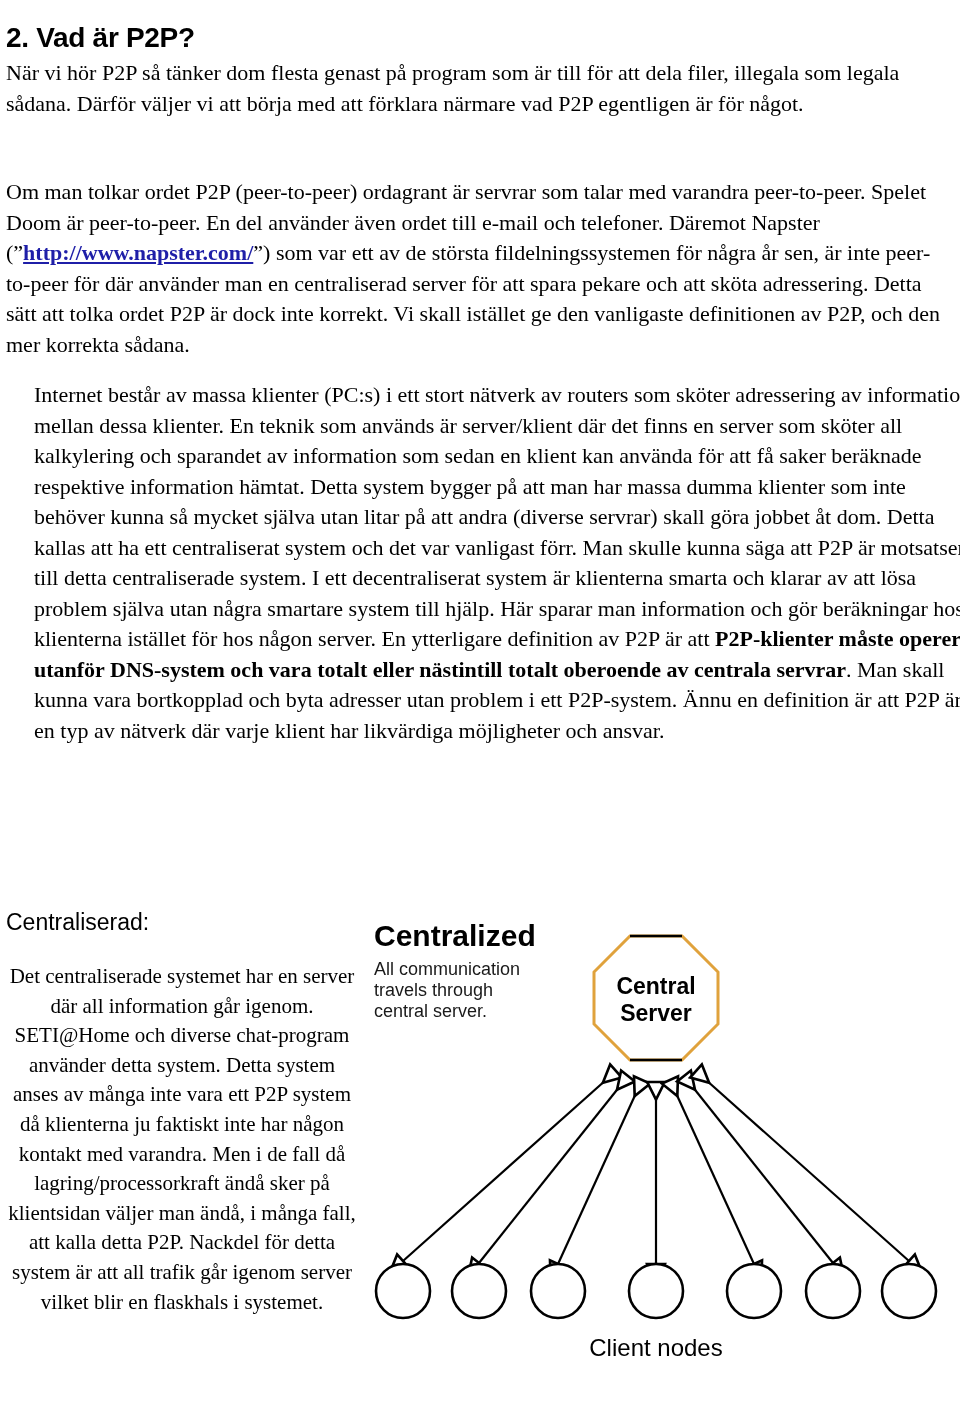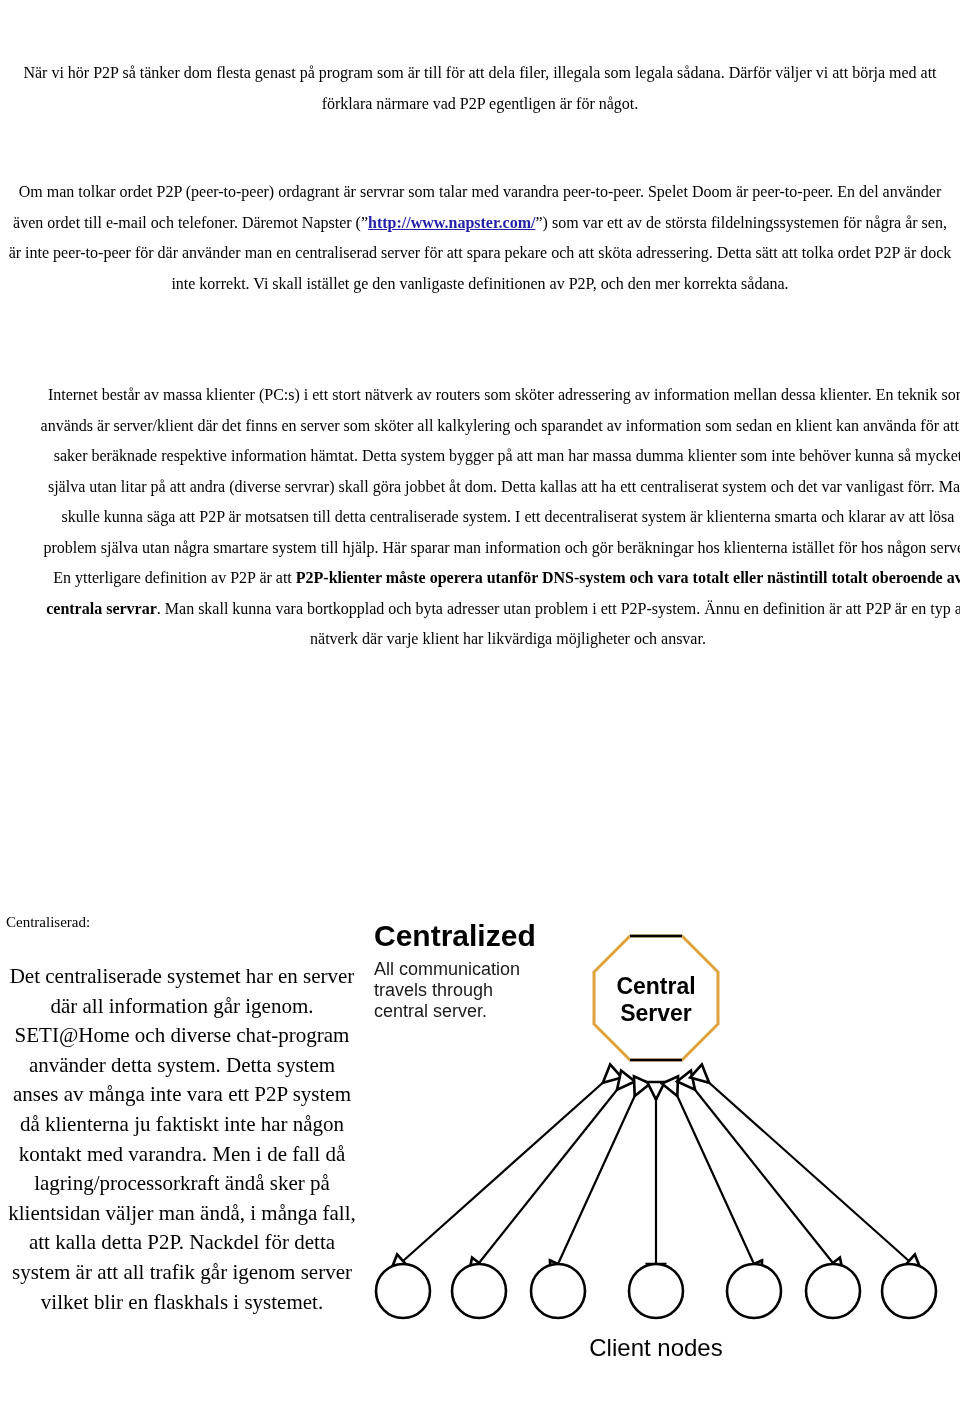--- a/index.html
+++ b/index.html
@@ -35,44 +35,44 @@
     line-height: 34px;
     white-space: nowrap;
   }
 
   
   .body-col {
     position: absolute;
     left: 6px;
     width: 948px;
     font-family: "Liberation Serif", "DejaVu Serif", serif;
-    font-size: 16px;
+    font-size: 22px;
     line-height: 30.5px;
-    text-align: center;
+    text-align: left;
     color: #000000;
   }
   .p1 { top: 58px; }
   .p2 { top: 177px; }
   .p3 { top: 380px; margin-left: 28px; }
   .p4 { top: 812px; }
 
   .link {
     color: #1f1fa8;
     text-decoration: underline;
     font-weight: bold;
   }
   .bold-def { font-weight: bold; }
 
   
   .lower-label {
     position: absolute;
     left: 6px;
     top: 908px;
-    font-family: Liberation Serif, serif;
-    font-size: 15px;
+    font-family: Liberation Sans, sans-serif;
+    font-size: 23px;
     line-height: 29px;
   }
   .lower-col {
     position: absolute;
     left: 6px;
     top: 962px;
     width: 352px;
     font-family: "Liberation Serif", "DejaVu Serif", serif;
     font-size: 21px;
     line-height: 29.6px;
@@ -111,20 +111,21 @@
     font-family: "Liberation Sans", "DejaVu Sans", sans-serif;
     font-size: 24px;
     fill: #000000;
   }
 </style>
 </head>
 <body>
 
 <div class="page">
 
+  <h1 class="doc-heading">2. Vad är P2P?</h1>
 
   <div class="body-col p1">
     <span>När vi hör P2P så tänker dom flesta genast på program som är till för att dela filer, illegala som legala sådana. Därför väljer vi att börja med att förklara närmare vad P2P egentligen är för något.</span>
   </div>
 
   <div class="body-col p2">
     <span>Om man tolkar ordet P2P (peer-to-peer) ordagrant är servrar som talar med varandra peer-to-peer. Spelet Doom är peer-to-peer. En del använder även ordet till e-mail och telefoner. Däremot Napster (”</span><a class="link" href="#">http://www.napster.com/</a><span>”) som var ett av de största fildelningssystemen för några år sen, är inte peer-to-peer för där använder man en centraliserad server för att spara pekare och att sköta adressering. Detta sätt att tolka ordet P2P är dock inte korrekt. Vi skall istället ge den vanligaste definitionen av P2P, och den mer korrekta sådana.</span>
   </div>
 
   <div class="body-col p3">

